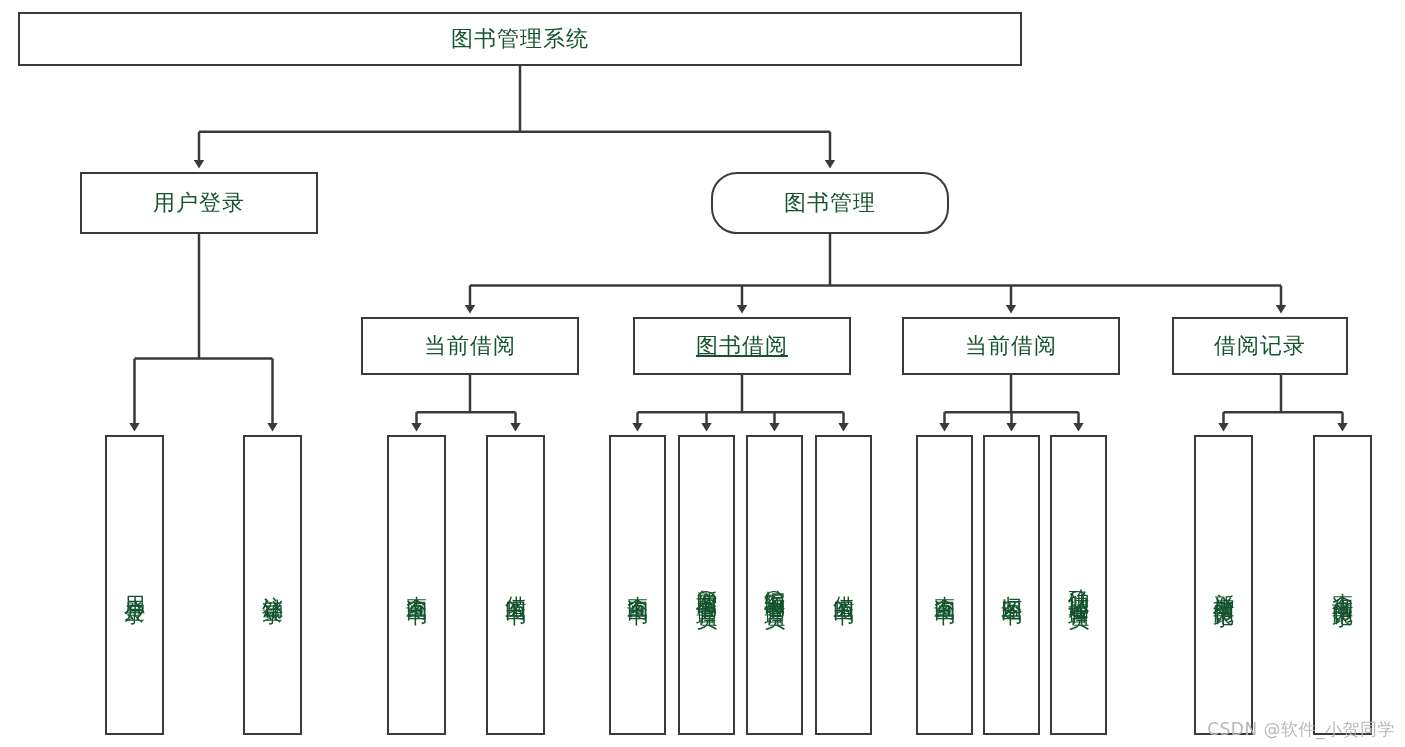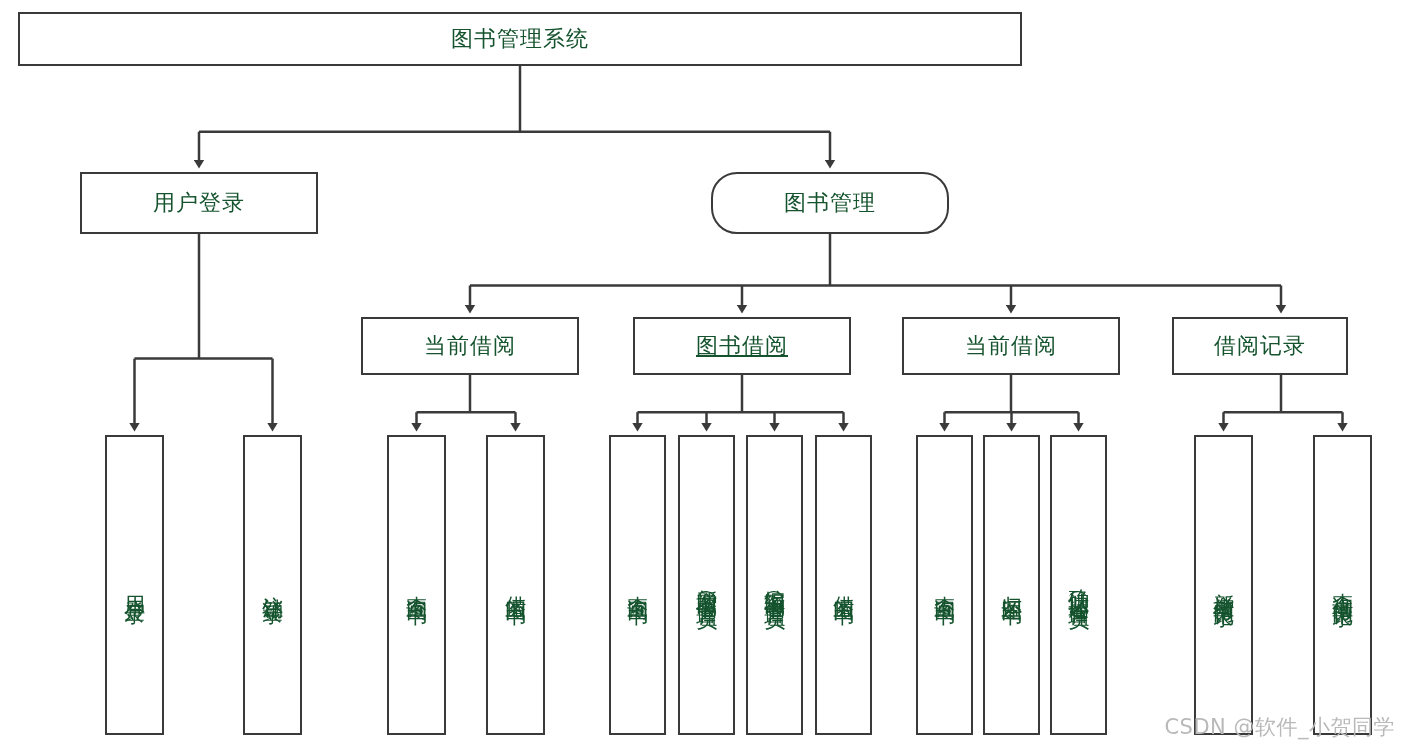--- a/index.html
+++ b/index.html
@@ -53,21 +53,21 @@
   .node.vert .vtext {
     writing-mode: vertical-rl;
     text-orientation: upright;
     display: block;
     white-space: nowrap;
   }
   #watermark {
     position: absolute;
     right: 10px;
     bottom: 6px;
-    font-size: 21px;
+    font-size: 17px;
     color: #b9b9b9;
     letter-spacing: 0.5px;
     white-space: nowrap;
     user-select: none;
   }
 </style>
 </head>
 <body>
 
 <div id="canvas">

